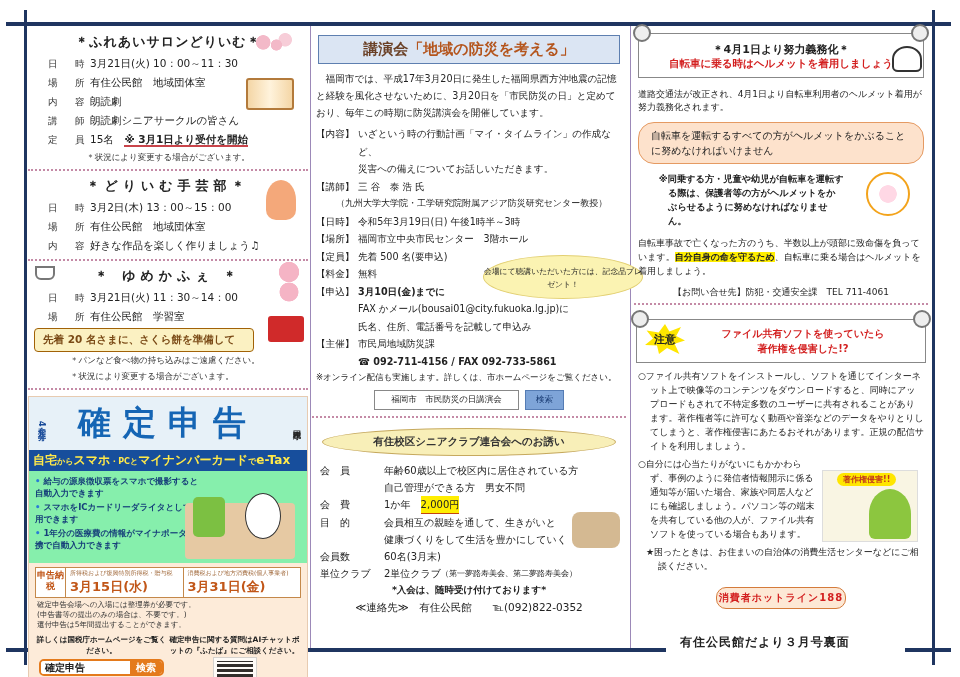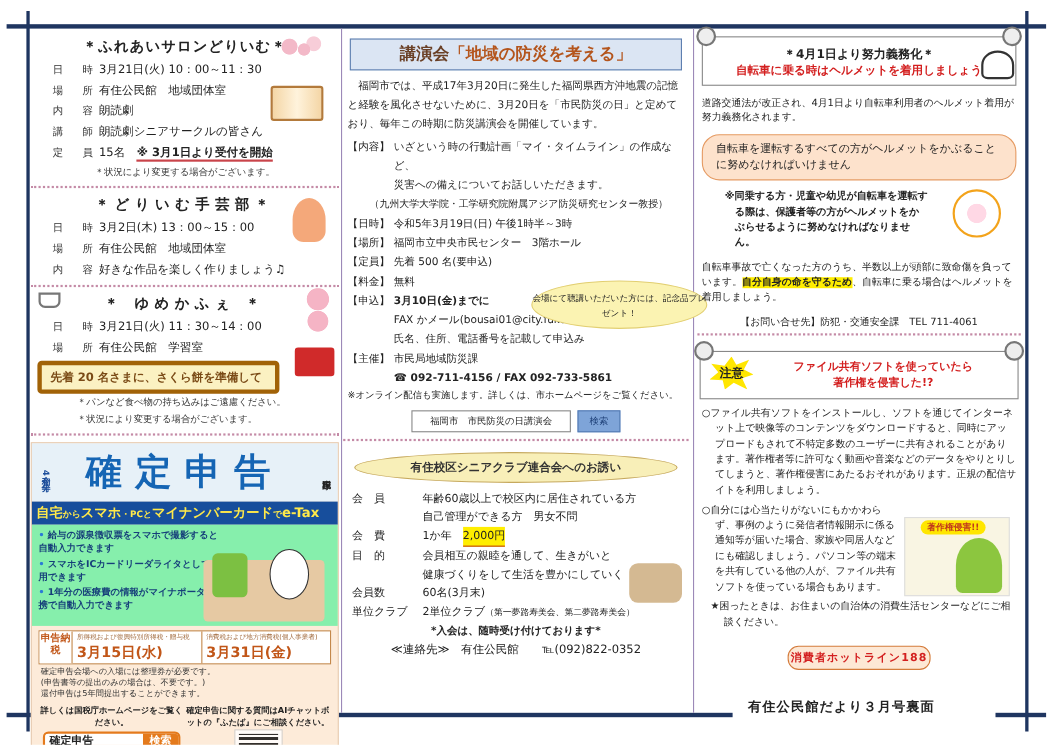--- a/index.html
+++ b/index.html
@@ -21,21 +21,21 @@
   
   .event-title { text-align: center; font-size: 13px; font-weight: bold; letter-spacing: 1px; margin: 6px 0 3px; }
   .event-title.spaced { letter-spacing: 5px; }
   .row { display: flex; font-size: 10.5px; line-height: 19px; padding-left: 20px; }
   .row .k { width: 42px; font-size: 9.5px; color: #333; letter-spacing: 4px; }
   .row .v { flex: 1; }
   .under-red { border-bottom: 2px solid #c9444a; font-weight: bold; }
   .note { font-size: 8.5px; text-align: center; color: #333; line-height: 16px; }
   .note.left { text-align: left; padding-left: 42px; }
 
-  .scroll-banner { margin: 2px 0 0 6px; width: 220px; background: #fbf1c2; border: 4px solid #a16207; border-radius: 4px; font-size: 10.5px; color: #7a4a16; padding: 4px 8px; font-weight: bold; }
+  .scroll-banner { margin: 2px 0 0 6px; width: 220px; background: #fbf1c2; border: 1px solid #a16207; border-radius: 4px; font-size: 10.5px; color: #7a4a16; padding: 4px 8px; font-weight: bold; }
 
   
   .ico { position: absolute; }
   .book { right: 10px; top: 50px; width: 48px; height: 32px; background: linear-gradient(90deg,#f4d6a6,#fff3dc 50%,#f4d6a6); border: 2px solid #b37a3b; border-radius: 3px; }
   .sakura { right: 0; top: 8px; width: 44px; height: 26px; background: radial-gradient(circle at 30% 40%,#f3b9c8 20%,transparent 22%), radial-gradient(circle at 60% 50%,#f3b9c8 18%,transparent 20%), radial-gradient(circle at 80% 30%,#f7cdd8 16%,transparent 18%); }
   .girl { right: 10px; top: 178px; width: 30px; height: 40px; background: #f4a87a; border-radius: 50% 50% 10px 10px; }
   .cup { left: 35px; top: 266px; width: 20px; height: 14px; border: 2px solid #777; border-radius: 0 0 6px 6px; background: #fff; }
   .flowers { right: 10px; top: 262px; width: 26px; height: 40px; background: radial-gradient(circle at 50% 25%,#f5b4c5 30%,transparent 32%), radial-gradient(circle at 50% 75%,#f5b4c5 28%,transparent 30%); }
   .mochi { right: 4px; top: 305px; width: 36px; height: 26px; background: #d02a2a; border-radius: 3px; }
 
@@ -245,20 +245,24 @@
 <div class="col col-mid">
   <section>
     <div class="lec-title"><span class="g">講演会</span><span>「地域の防災を考える」</span></div>
     <p class="para">福岡市では、平成17年3月20日に発生した福岡県西方沖地震の記憶と経験を風化させないために、3月20日を「市民防災の日」と定めており、毎年この時期に防災講演会を開催しています。</p>
     <div class="info">
       <div class="ln">
           <span class="lk">【内容】</span>
           <span>いざという時の行動計画「マイ・タイムライン」の作成など、</span>
         </div>
       <div class="ind">災害への備えについてお話しいただきます。</div>
+      <div class="ln">
+          <span class="lk">【講師】</span>
+          <span>三 谷　泰 浩 氏</span>
+        </div>
       <div class="ind2">（九州大学大学院・工学研究院附属アジア防災研究センター教授）</div>
       <div class="ln">
           <span class="lk">【日時】</span>
           <span>令和5年3月19日(日) 午後1時半～3時</span>
         </div>
       <div class="ln">
           <span class="lk">【場所】</span>
           <span>福岡市立中央市民センター　3階ホール</span>
         </div>
       <div class="ln">

